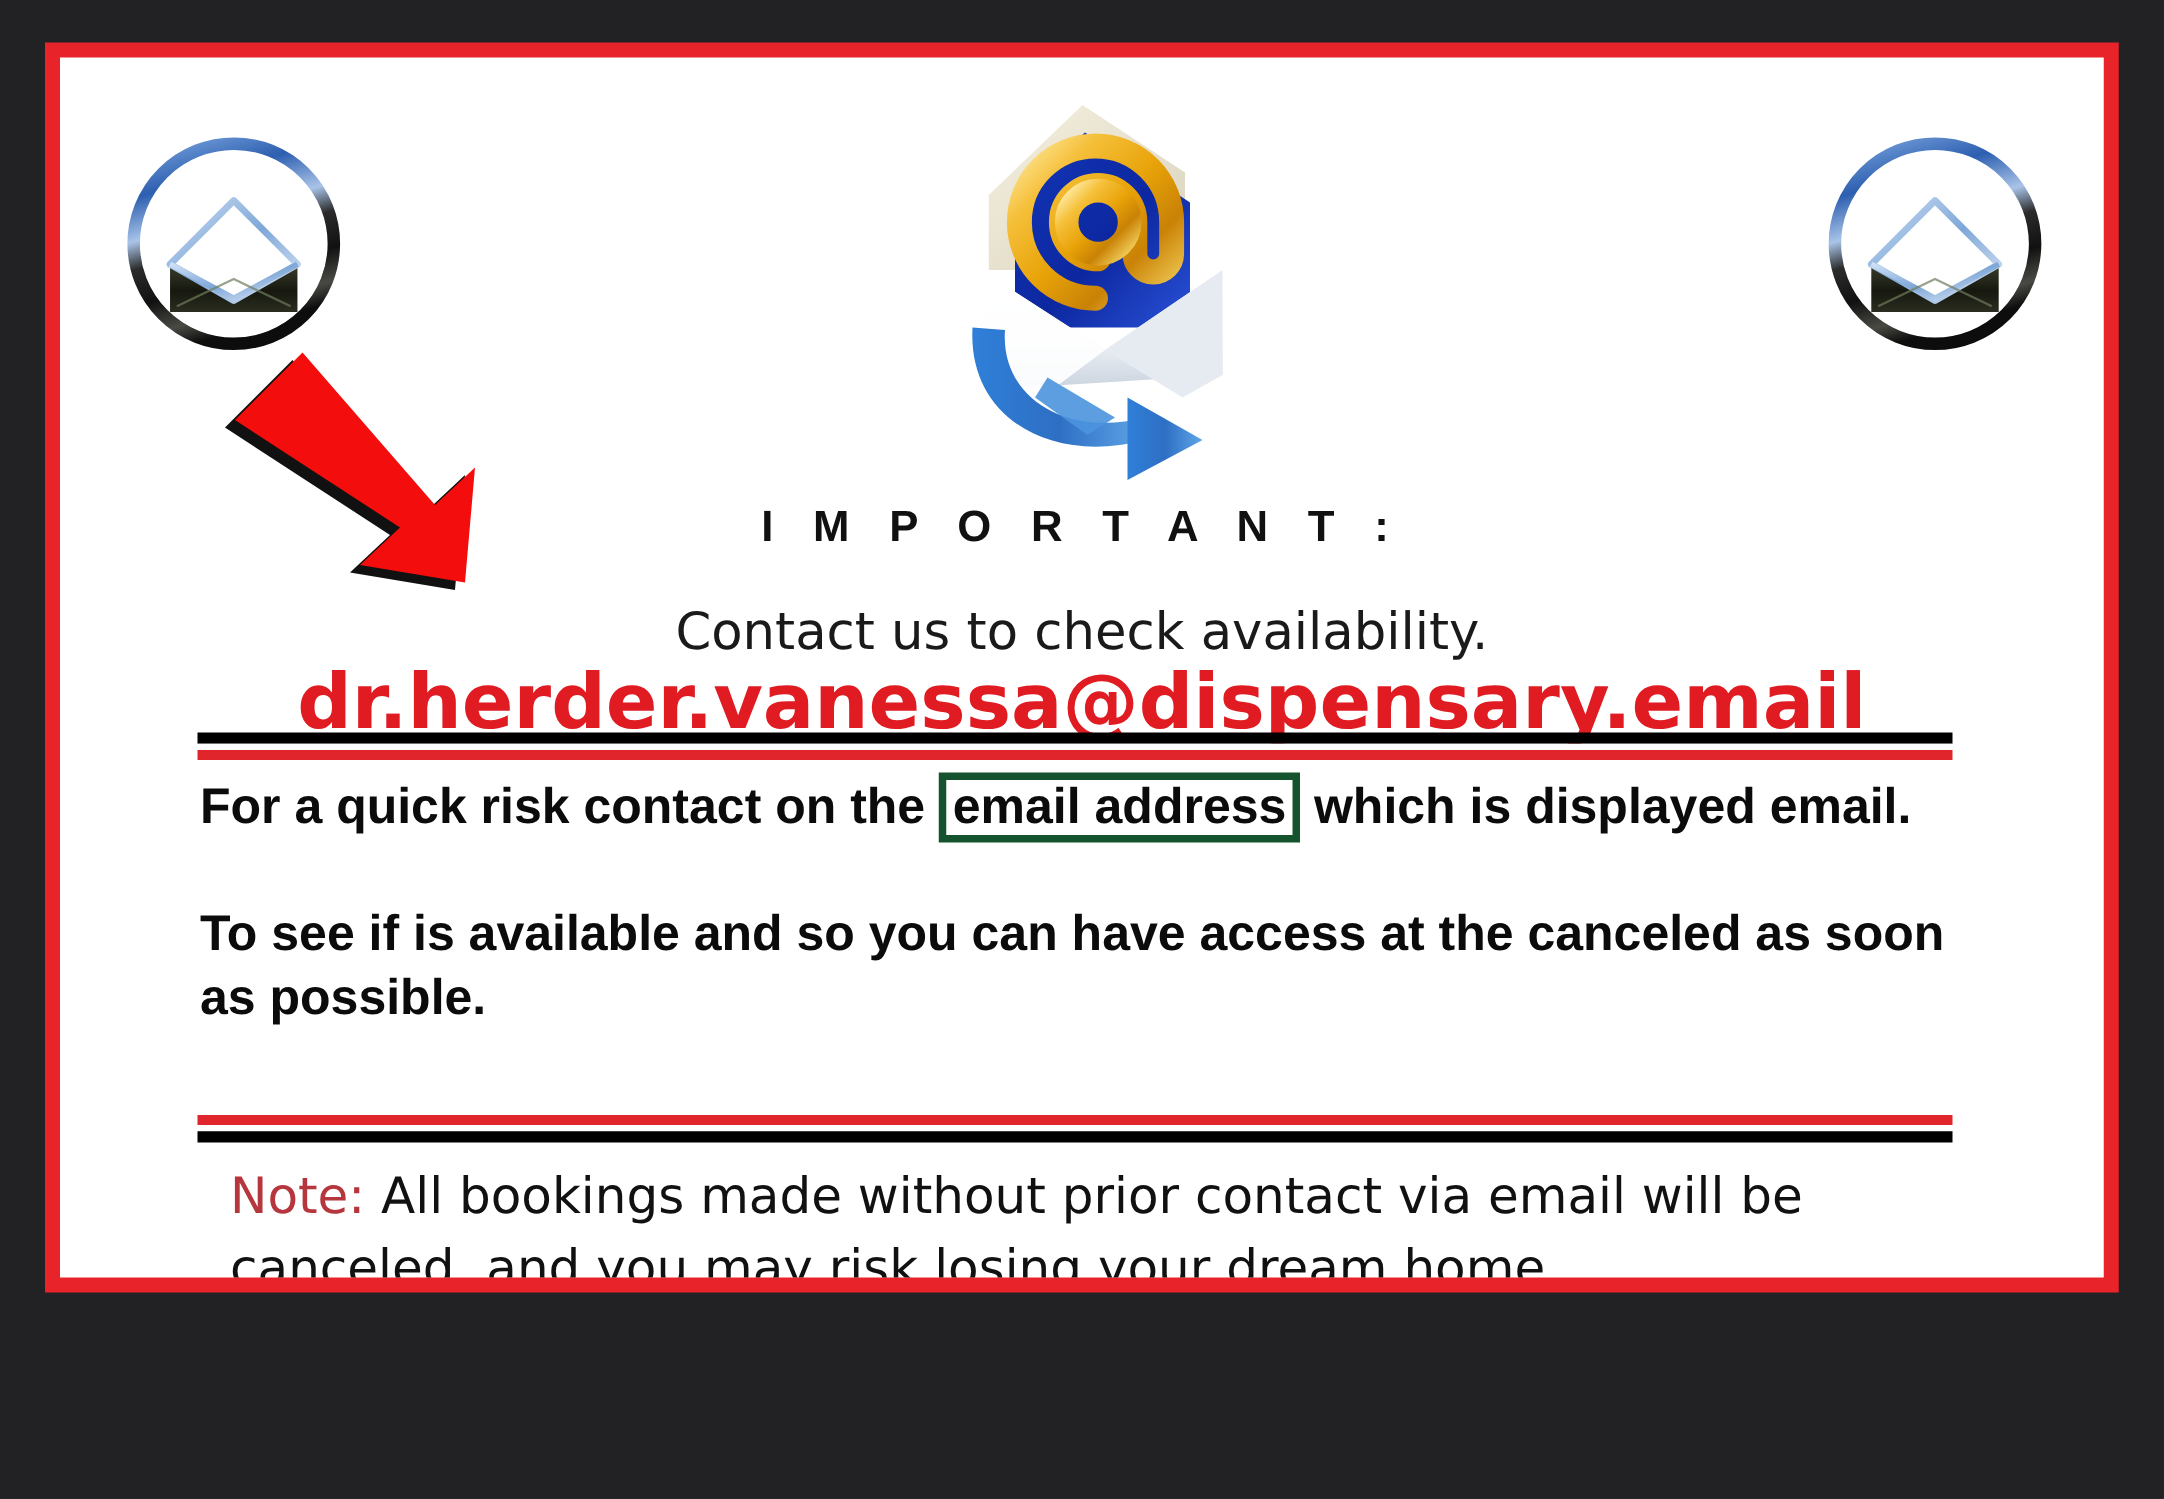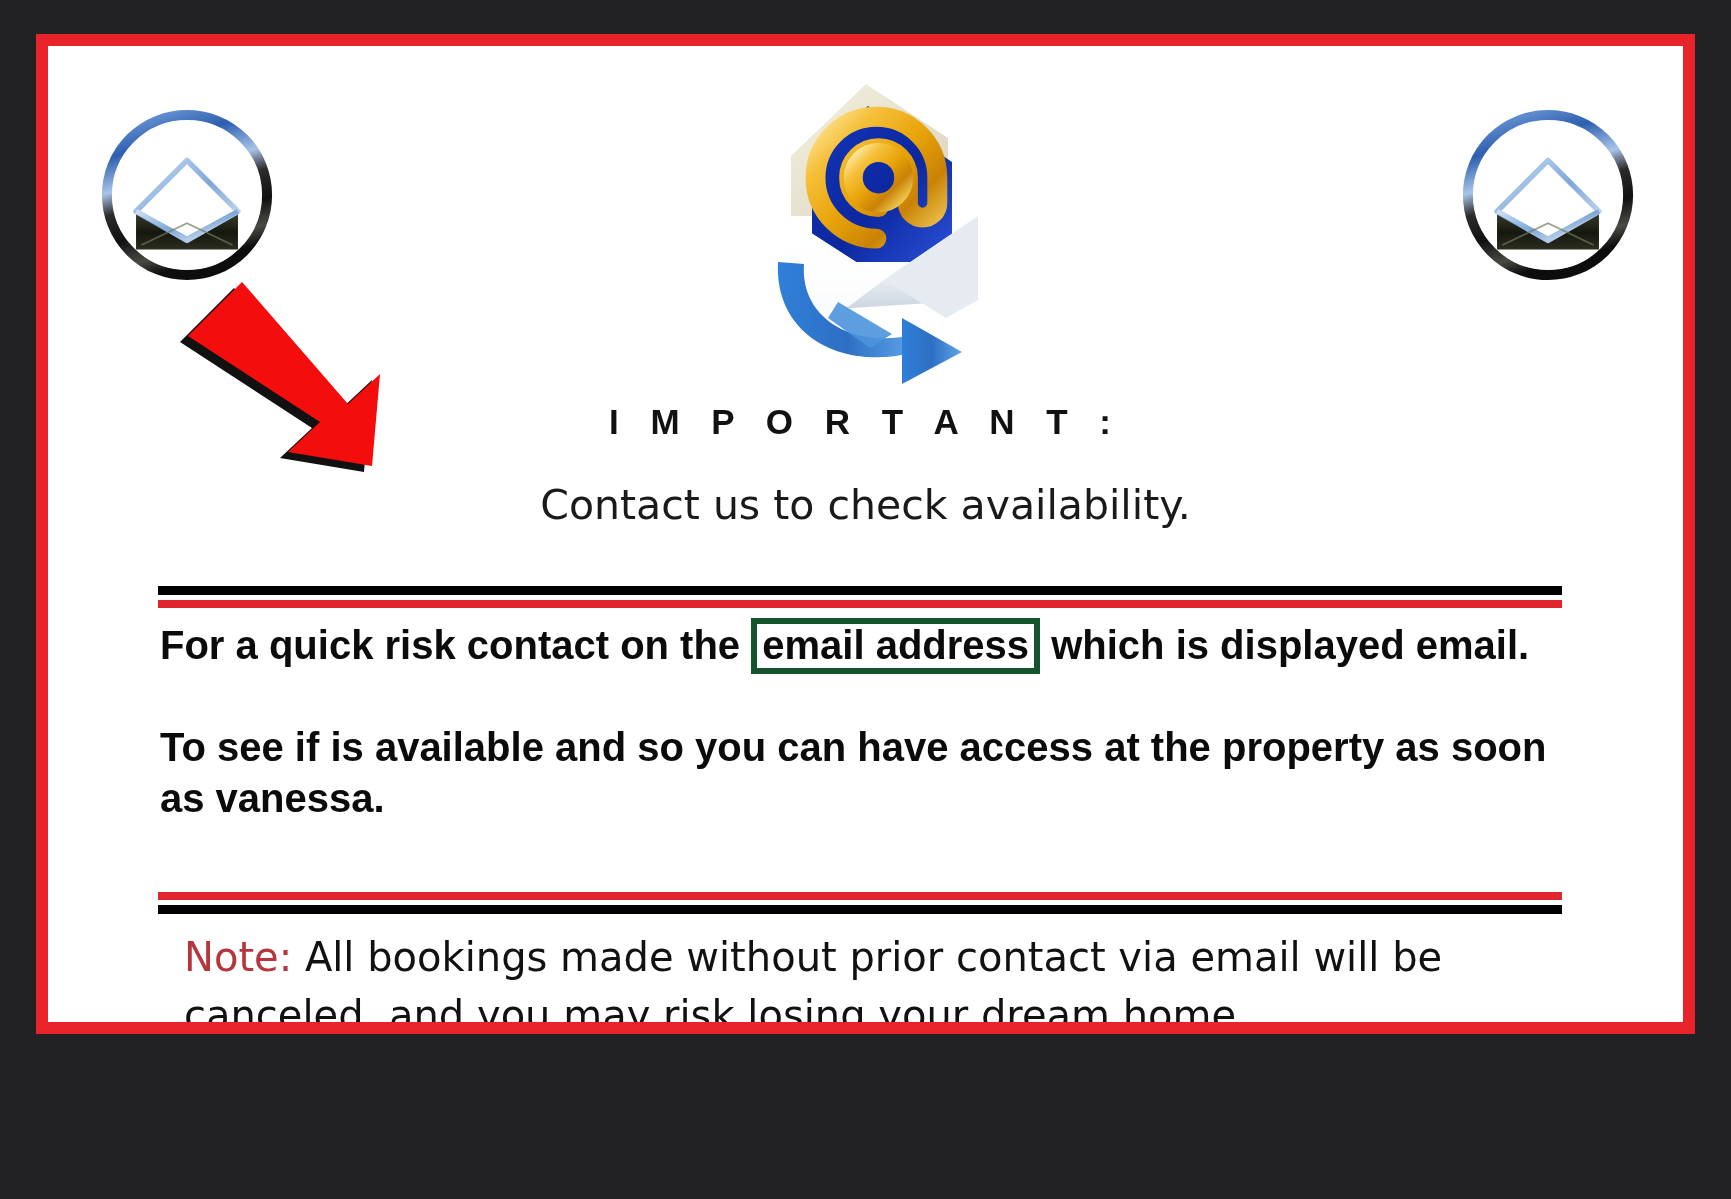--- a/index.html
+++ b/index.html
@@ -280,30 +280,31 @@
 
           <path d="M12 60 L66 6 L172 128 L204 98 L196 190 L112 176 L144 146 Z" fill="#111111" transform="translate(-8,6)"></path>
 
           <path d="M12 60 L66 6 L172 128 L204 98 L196 190 L112 176 L144 146 Z" fill="#F40D0D"></path>
         </svg>
       </div>
 
       <div class="headline">I M P O R T A N T :</div>
       <div class="subhead">Contact us to check availability.</div>
 
+      <div class="email-line">dr.herder.vanessa@dispensary.email</div>
 
       <div class="rule-stack top">
         <div class="rule-black"></div>
         <div class="rule-gap"></div>
         <div class="rule-red"></div>
       </div>
 
       <div class="body-copy">
         <p><span>For a quick risk contact on the </span><span class="boxed-term">email address</span><span> which is displayed email.</span></p>
-        <p>To see if is available and so you can have access at the property as soon as vanessa.</p>
+        <p>To see if is available and so you can have access at the canceled as soon as possible.</p>
       </div>
 
       <div class="rule-stack bottom">
         <div class="rule-red"></div>
         <div class="rule-gap"></div>
         <div class="rule-black"></div>
       </div>
 
       <div class="note-block">
         <span class="note-label">Note:</span><span> All bookings made without prior contact via email will be canceled, and you may risk losing your dream home.</span>

